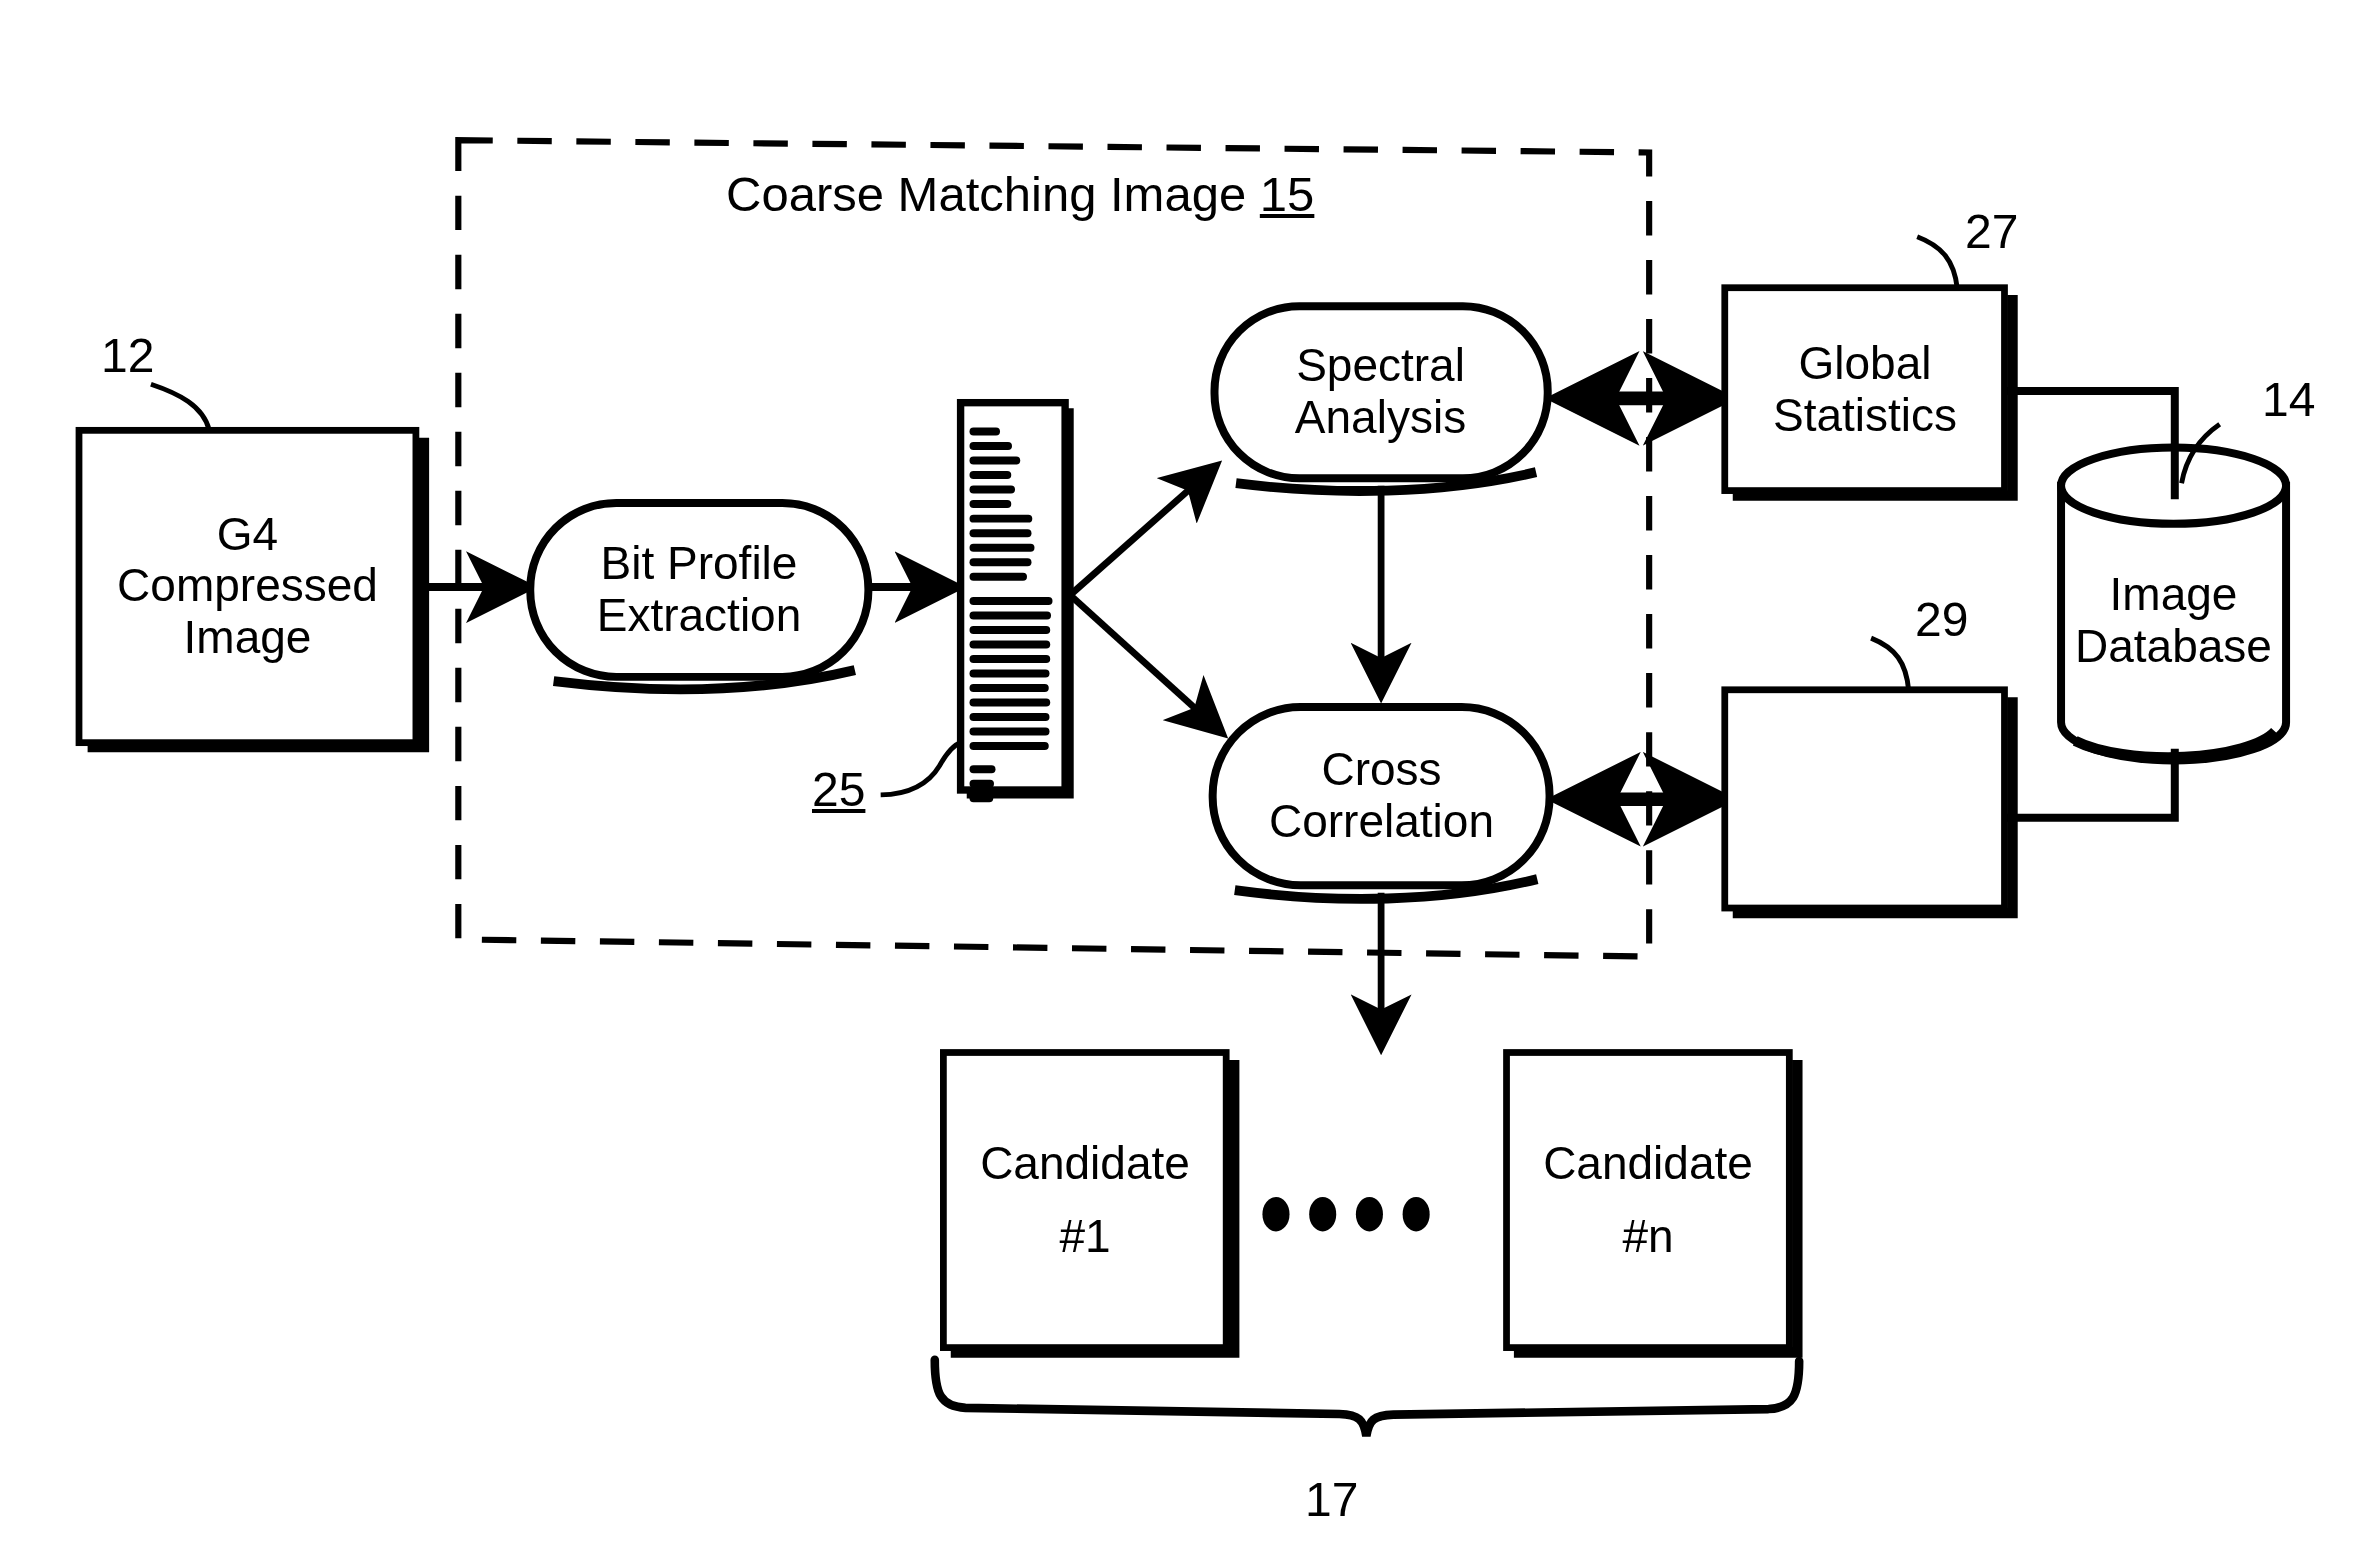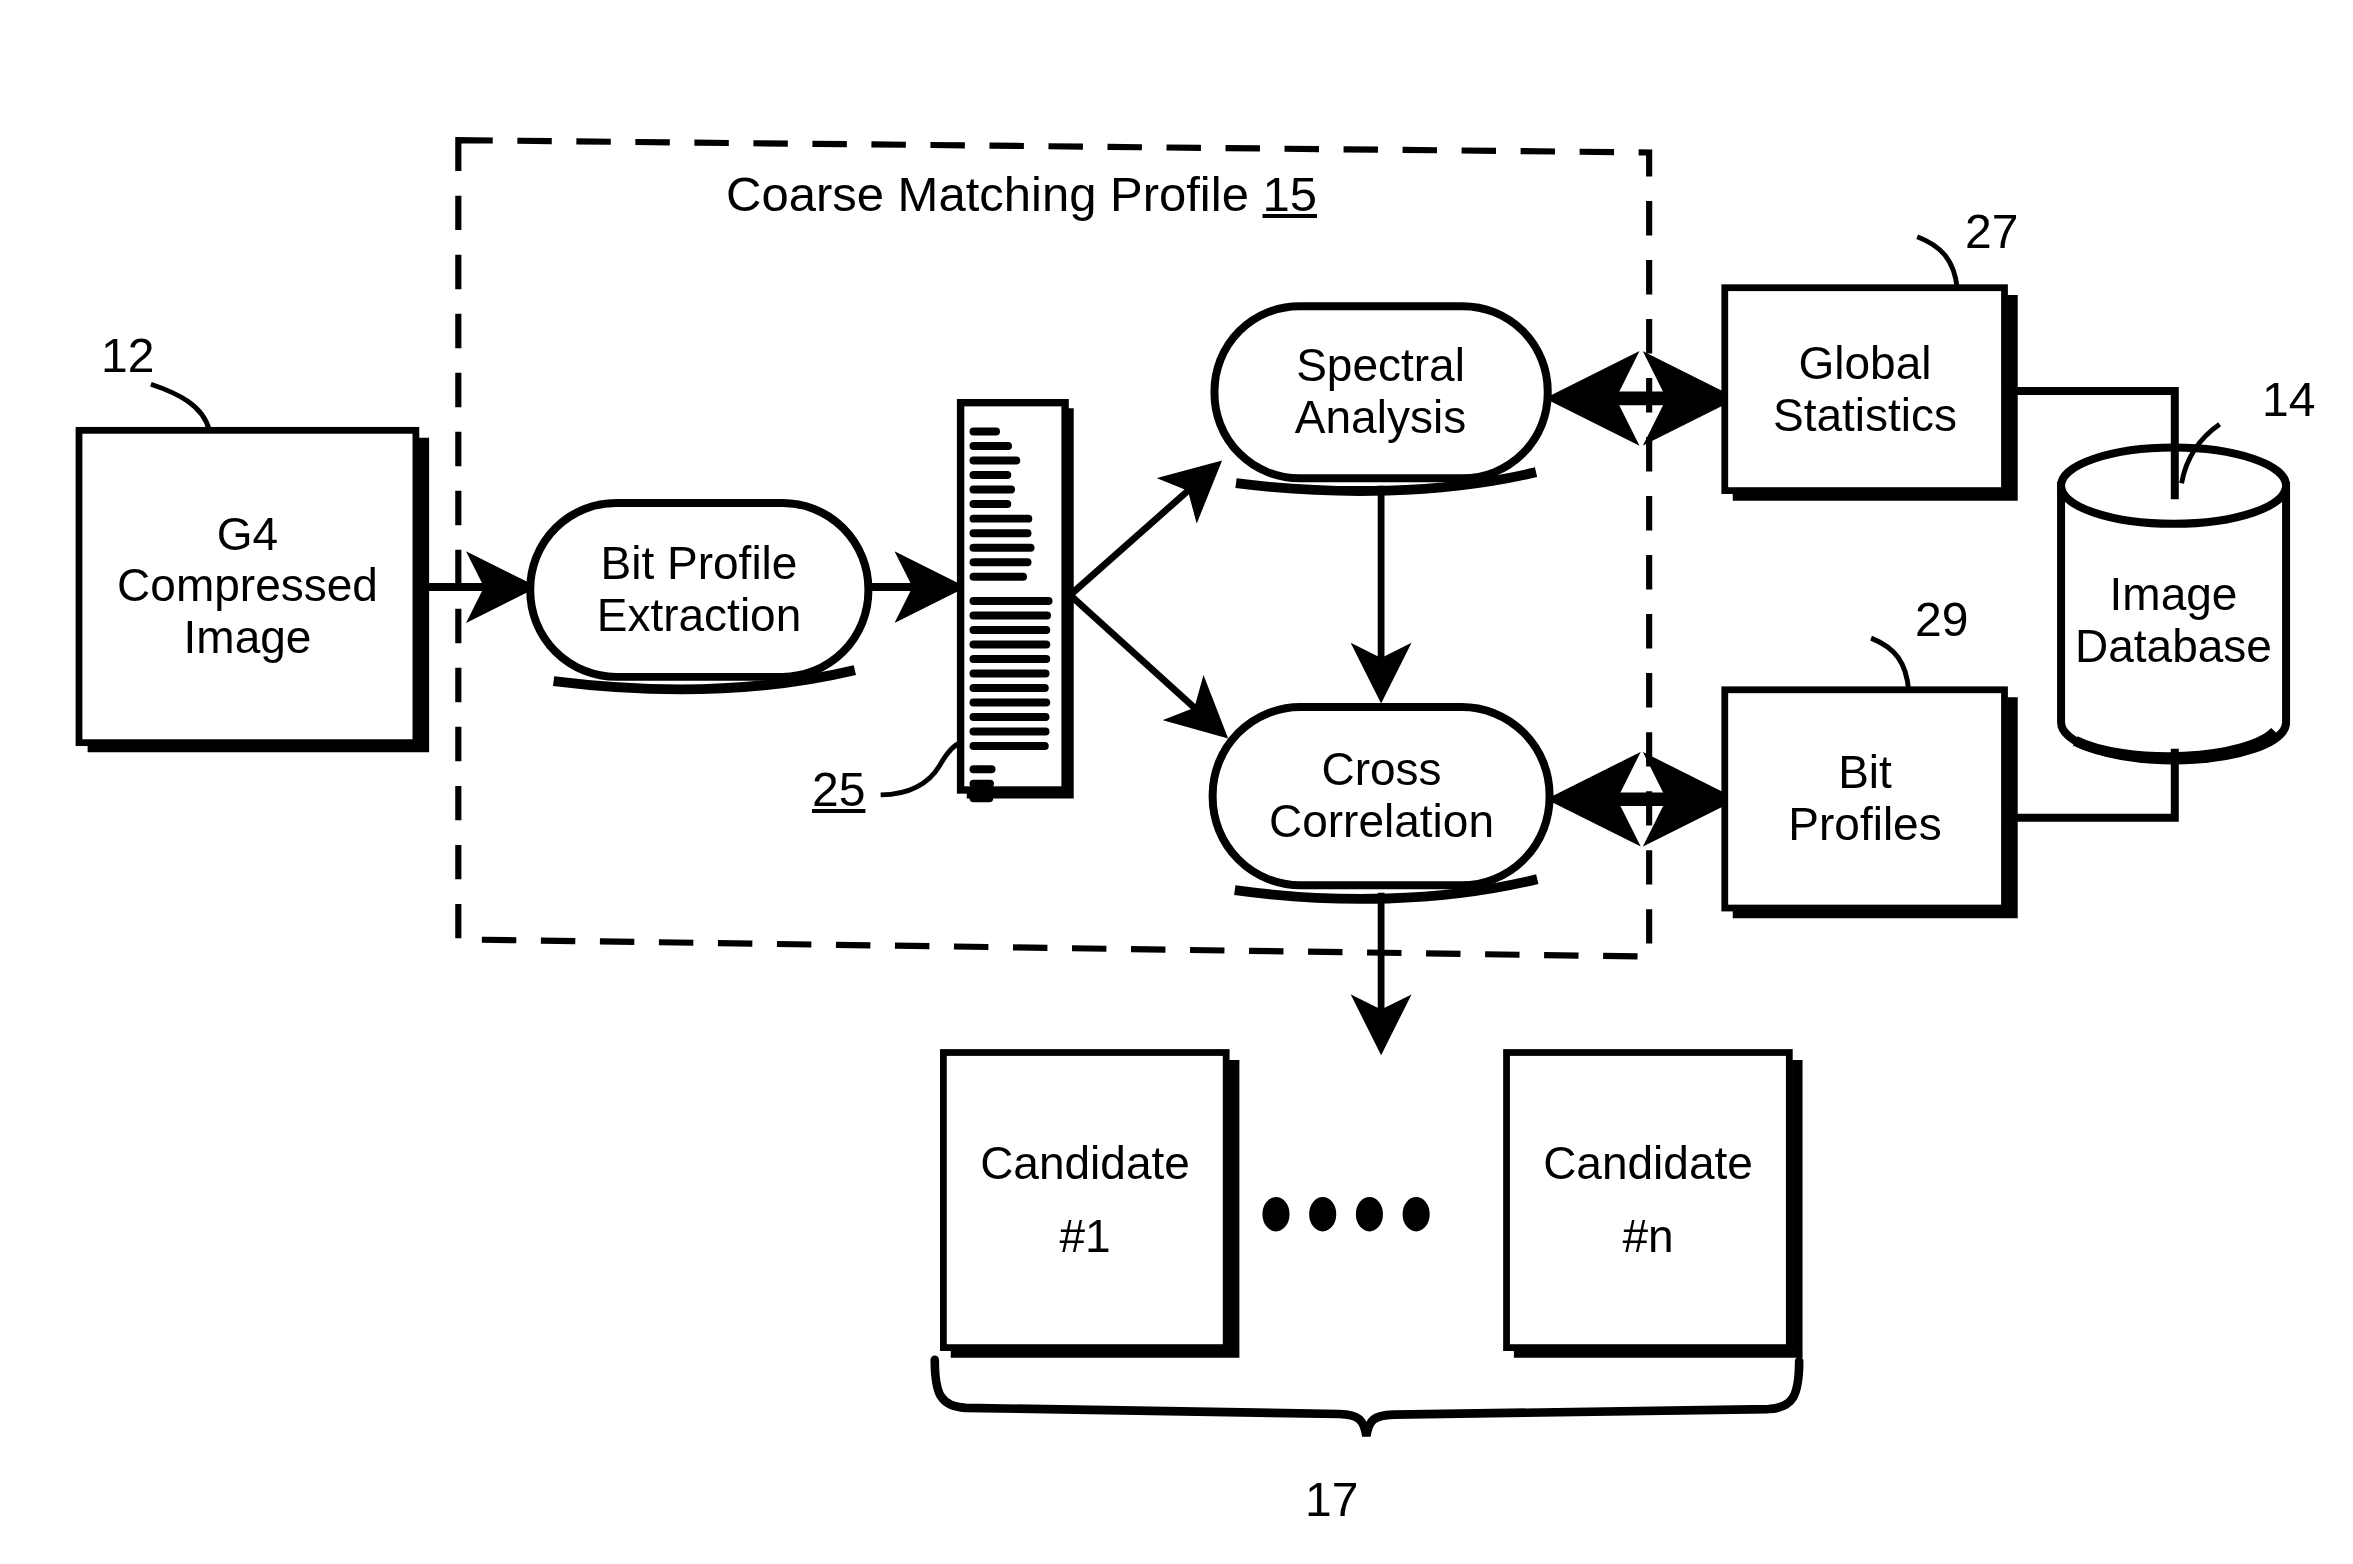--- a/index.html
+++ b/index.html
@@ -169,21 +169,21 @@
     <path d="M 1520,2212
              C 1520,2268 1530,2288 1570,2290
              L 2178,2300
              C 2210,2301 2218,2310 2222,2336
              C 2226,2310 2234,2302 2266,2301
              L 2876,2292
              C 2916,2290 2926,2270 2926,2214" fill="none" stroke="#000" stroke-width="14" stroke-linecap="round"></path>
   </svg>
 
   <div class="title-wrap" style="left:726px; top:166px;">
-    <span>Coarse Matching Profile</span><span>&nbsp;</span><span class="u">15</span>
+    <span>Coarse Matching Image</span><span>&nbsp;</span><span class="u">15</span>
   </div>
 
   <div class="node-label txt-box" style="left:79px; top:430px; width:337px; height:312px;">
     <span>G4</span>
     <span>Compressed</span>
     <span>Image</span>
   </div>
   <div class="ref-num" style="left:101px; top:332px;">12</div>
 
   <div class="node-label txt-proc" style="left:530px; top:503px; width:338px; height:174px;">
@@ -202,24 +202,20 @@
     <span>Cross</span>
     <span>Correlation</span>
   </div>
 
   <div class="node-label txt-box" style="left:1725px; top:288px; width:280px; height:203px;">
     <span>Global</span>
     <span>Statistics</span>
   </div>
   <div class="ref-num" style="left:1965px; top:196px;margin-top:12px;">27</div>
 
-  <div class="node-label txt-box" style="left:1725px; top:690px; width:280px; height:218px;">
-    <span>Bit</span>
-    <span>Profiles</span>
-  </div>
   <div class="ref-num" style="left:1915px; top:596px;">29</div>
 
   <div class="node-label txt-db" style="left:2061px; top:541px; width:225px; height:160px;">
     <span>Image</span>
     <span>Database</span>
   </div>
   <div class="ref-num" style="left:2262px; top:376px;">14</div>
 
   <div class="node-label txt-cand" style="left:935px; top:1053px; width:300px; height:295px;">
     <span>Candidate</span>

